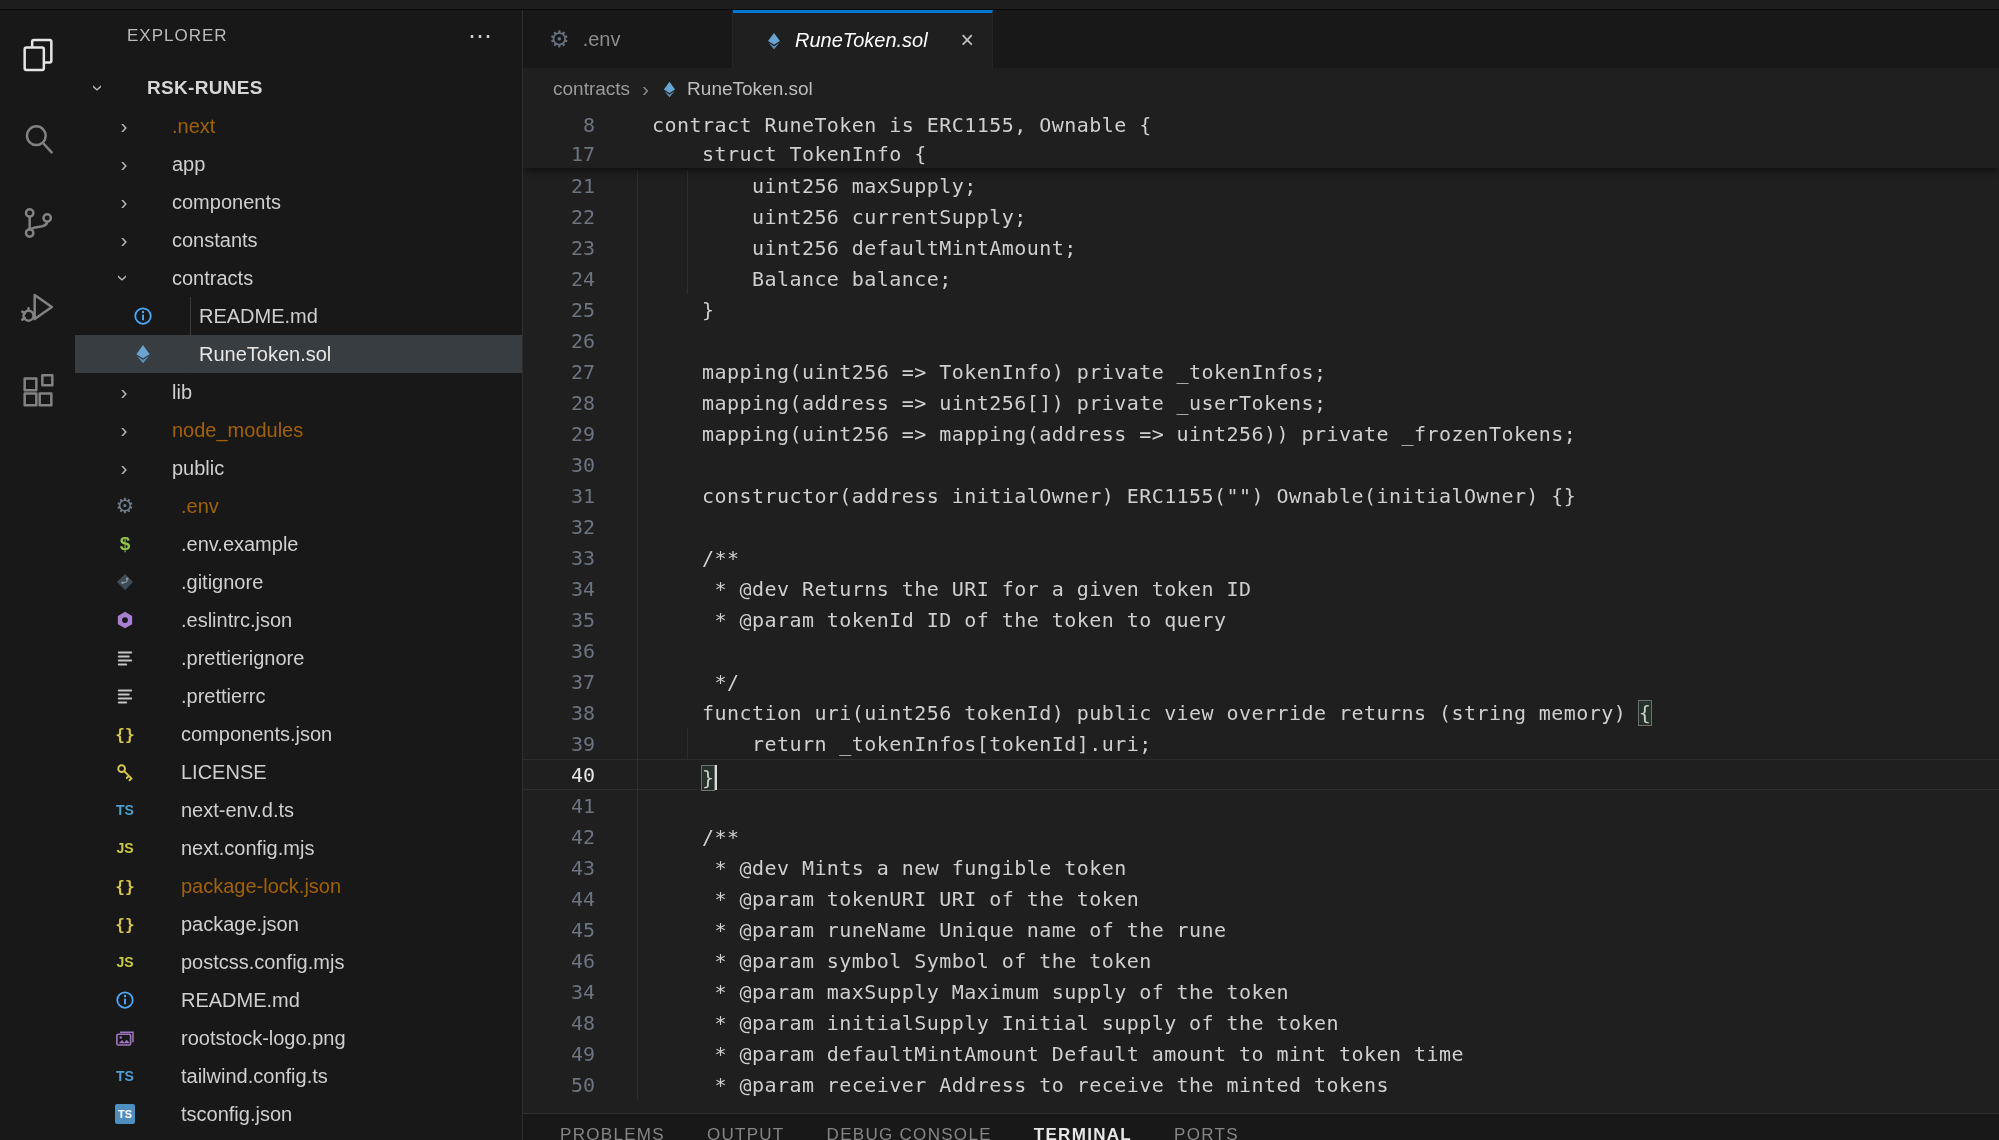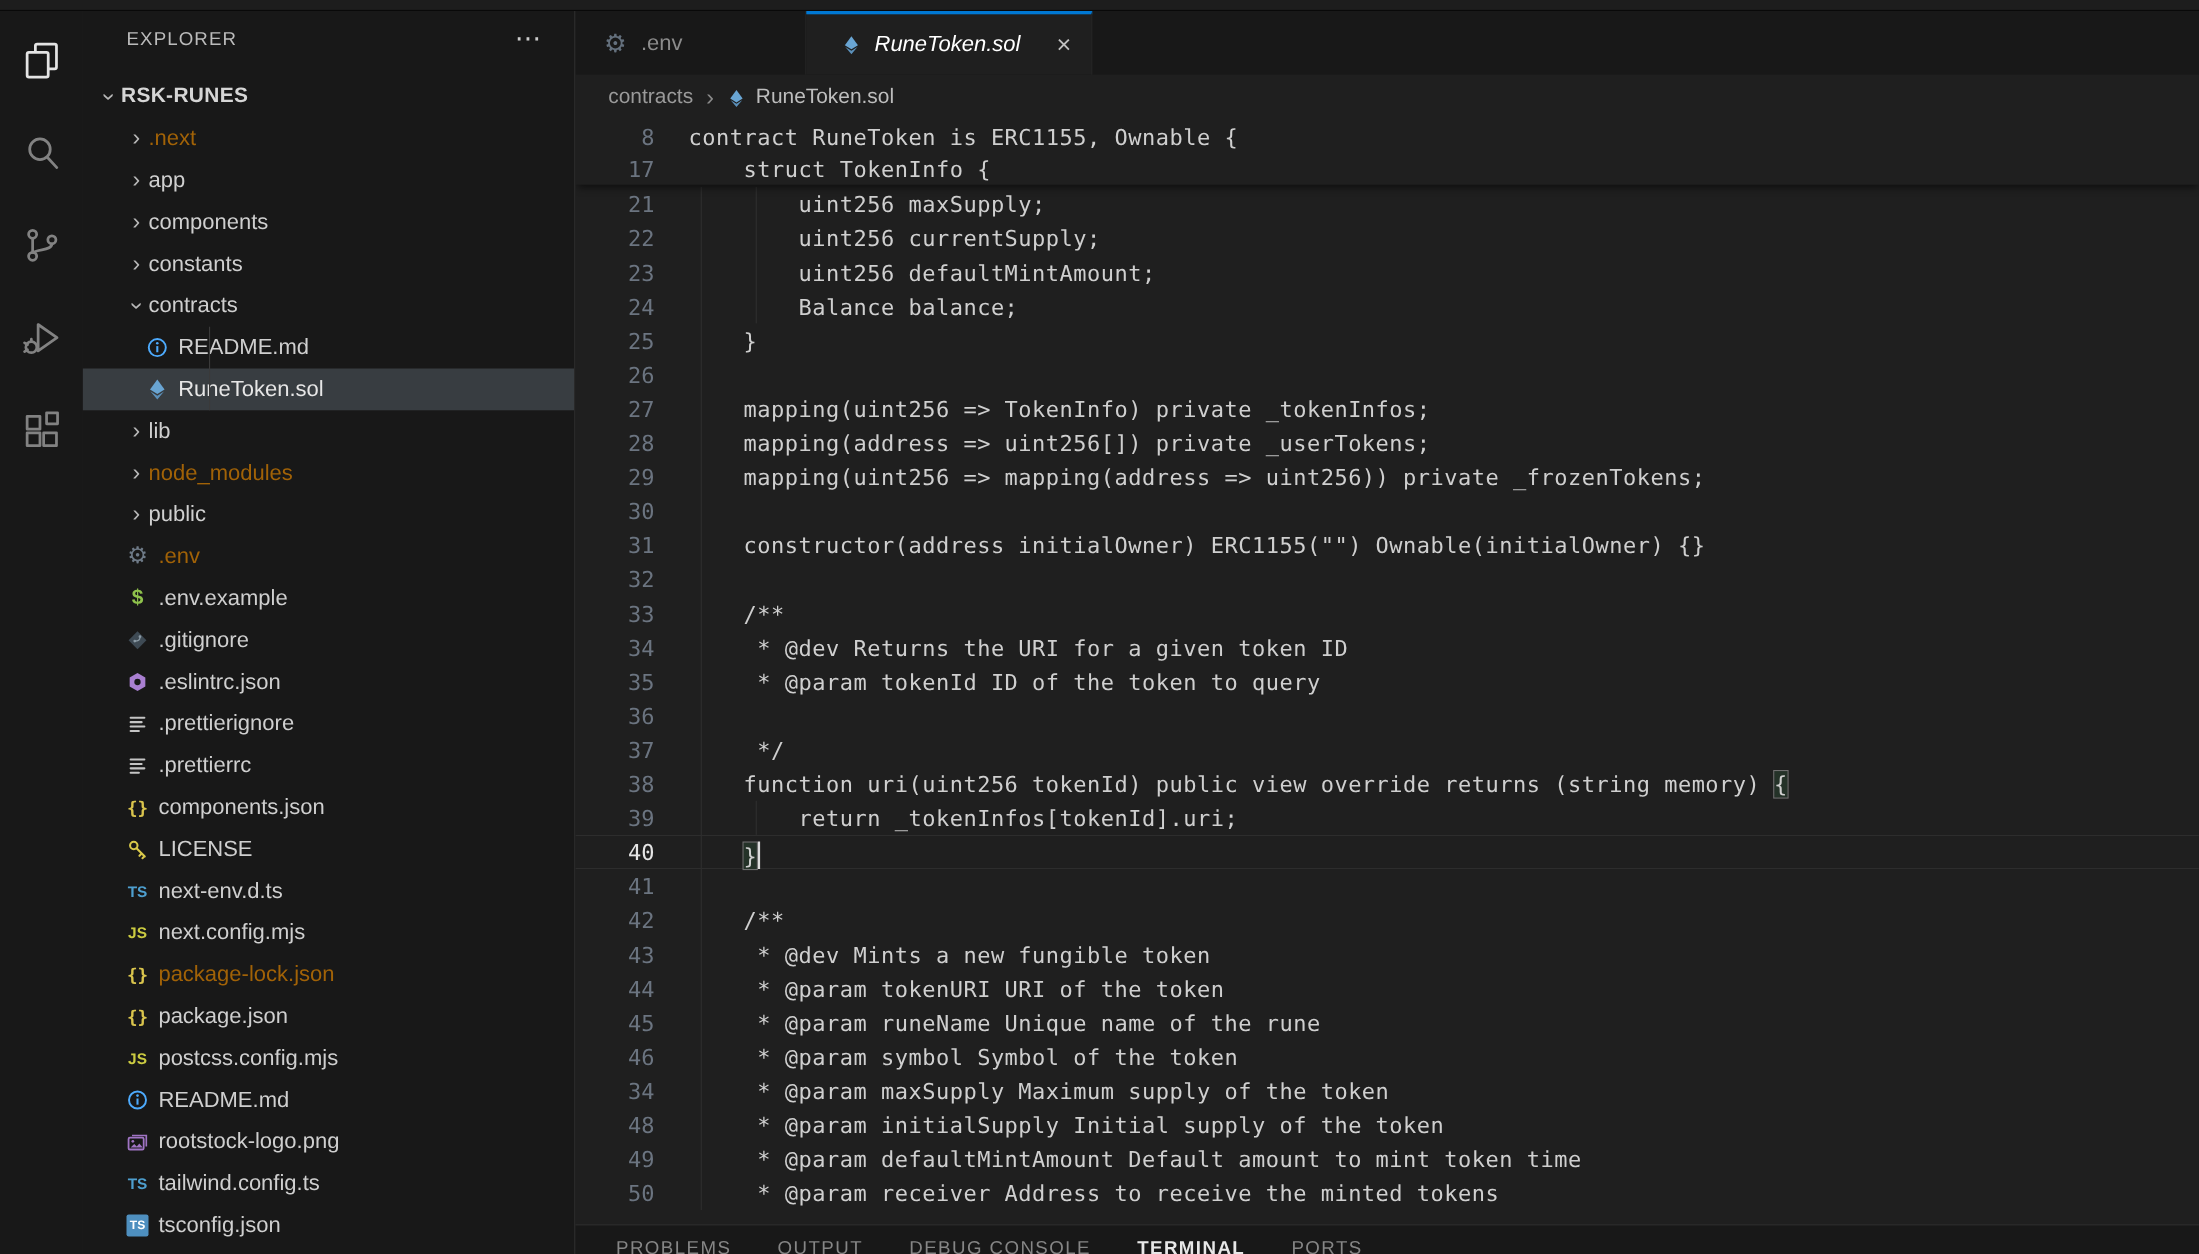--- a/index.html
+++ b/index.html
@@ -14,27 +14,27 @@
   .activity-bar { position:absolute; left:0; top:10px; width:75px; height:1130px;
                   background:#181818; z-index:10; }
   .ab-item { position:absolute; left:0; width:75px; height:44px;
              display:flex; align-items:center; justify-content:center; color:#828282; }
   .ab-item.active { color:#e4e4e4; }
   .ab-item svg { width:40px; height:40px; }
 
   
   .sidebar { position:absolute; left:75px; top:10px; width:448px; height:1130px;
              background:#181818; border-right:1px solid #2e2e2e; z-index:5; overflow:hidden; }
-  .sidebar-header { position:absolute; top:0; left:0; right:0; height:52px;
+  .sidebar-header { position:absolute; top:0; left:12px; right:0; height:52px;
                     display:flex; align-items:center; padding:0 30px 0 40px; }
   .sidebar-header .title { font-size:17px; letter-spacing:1px; color:#bbbbbb; }
   .sidebar-header .more { margin-left:auto; color:#cccccc; font-size:24px; line-height:10px; cursor:default; }
   .tree { position:absolute; top:59px; left:0; right:0; }
   .tree-row { height:38px; display:flex; align-items:center; font-size:20px; color:#cfcfcf;
-              white-space:nowrap; }
+              white-space:nowrap;gap:37px; }
   .tree-row.selected { background:#383d41; color:#e6e6e6; }
   .tree-row.dimmed .lbl { color:#a16207; }
   .tree-row.root .lbl { font-weight:bold; font-size:19px; letter-spacing:.3px; color:#d6d6d6; }
   .tree-row .chev { width:22px; font-size:21px; color:#b8b8b8; display:inline-block;
                     text-align:center; flex:none; }
   .tree-row .chev.open { transform:rotate(90deg); }
   .tree-row .ficon { width:24px; margin-right:7px; flex:none; display:flex;
                      align-items:center; justify-content:center; }
   .tree-row .ficon svg { width:20px; height:20px; }
   .txt-icon { font-weight:bold; font-size:15px; font-family:"Liberation Sans",sans-serif; }
@@ -72,21 +72,21 @@
             background:#1f1f1f; overflow:hidden; }
   .sticky { position:absolute; left:0; top:0; right:0; height:58px; background:#1f1f1f;
             box-shadow:0 5px 7px -2px rgba(0,0,0,.55); z-index:4; }
   .sticky-row { height:29px; display:flex; align-items:center; }
   .code-lines { position:absolute; left:0; top:58px; right:0; padding-top:2px; z-index:1; }
   .code-row { height:31px; display:flex; align-items:center; position:relative; }
   .code-row.current { box-shadow:inset 0 1px 0 #2d2d2d, inset 0 -1px 0 #2d2d2d; }
   .ln { width:72px; flex:none; text-align:right; font-family:"DejaVu Sans Mono",monospace;
         font-size:20px; color:#6b7480; }
   .code-row.current .ln { color:#e5e5e5; }
-  .ct { margin-left:31px; font-family:"DejaVu Sans Mono",monospace; font-size:20px;
+  .ct { margin-left:57px; font-family:"DejaVu Sans Mono",monospace; font-size:20px;
         letter-spacing:.45px; color:#cfcfcf; white-space:pre; }
   .bracket { outline:1px solid #6f6f6f; background:#243228; }
   .cursor { display:inline-block; width:2.5px; height:25px; background:#dcdcdc;
             position:relative; top:5px; margin-left:0.5px; }
   .guide { position:absolute; width:1px; background:#2e2e2e; }
 
   
   .panel { position:absolute; left:523px; top:1113px; width:1476px; height:27px;
            background:#181818; border-top:1px solid #2f2f2f; overflow:hidden; }
   .panel-tabs { display:flex; gap:42px; padding:11px 0 0 37px; }

